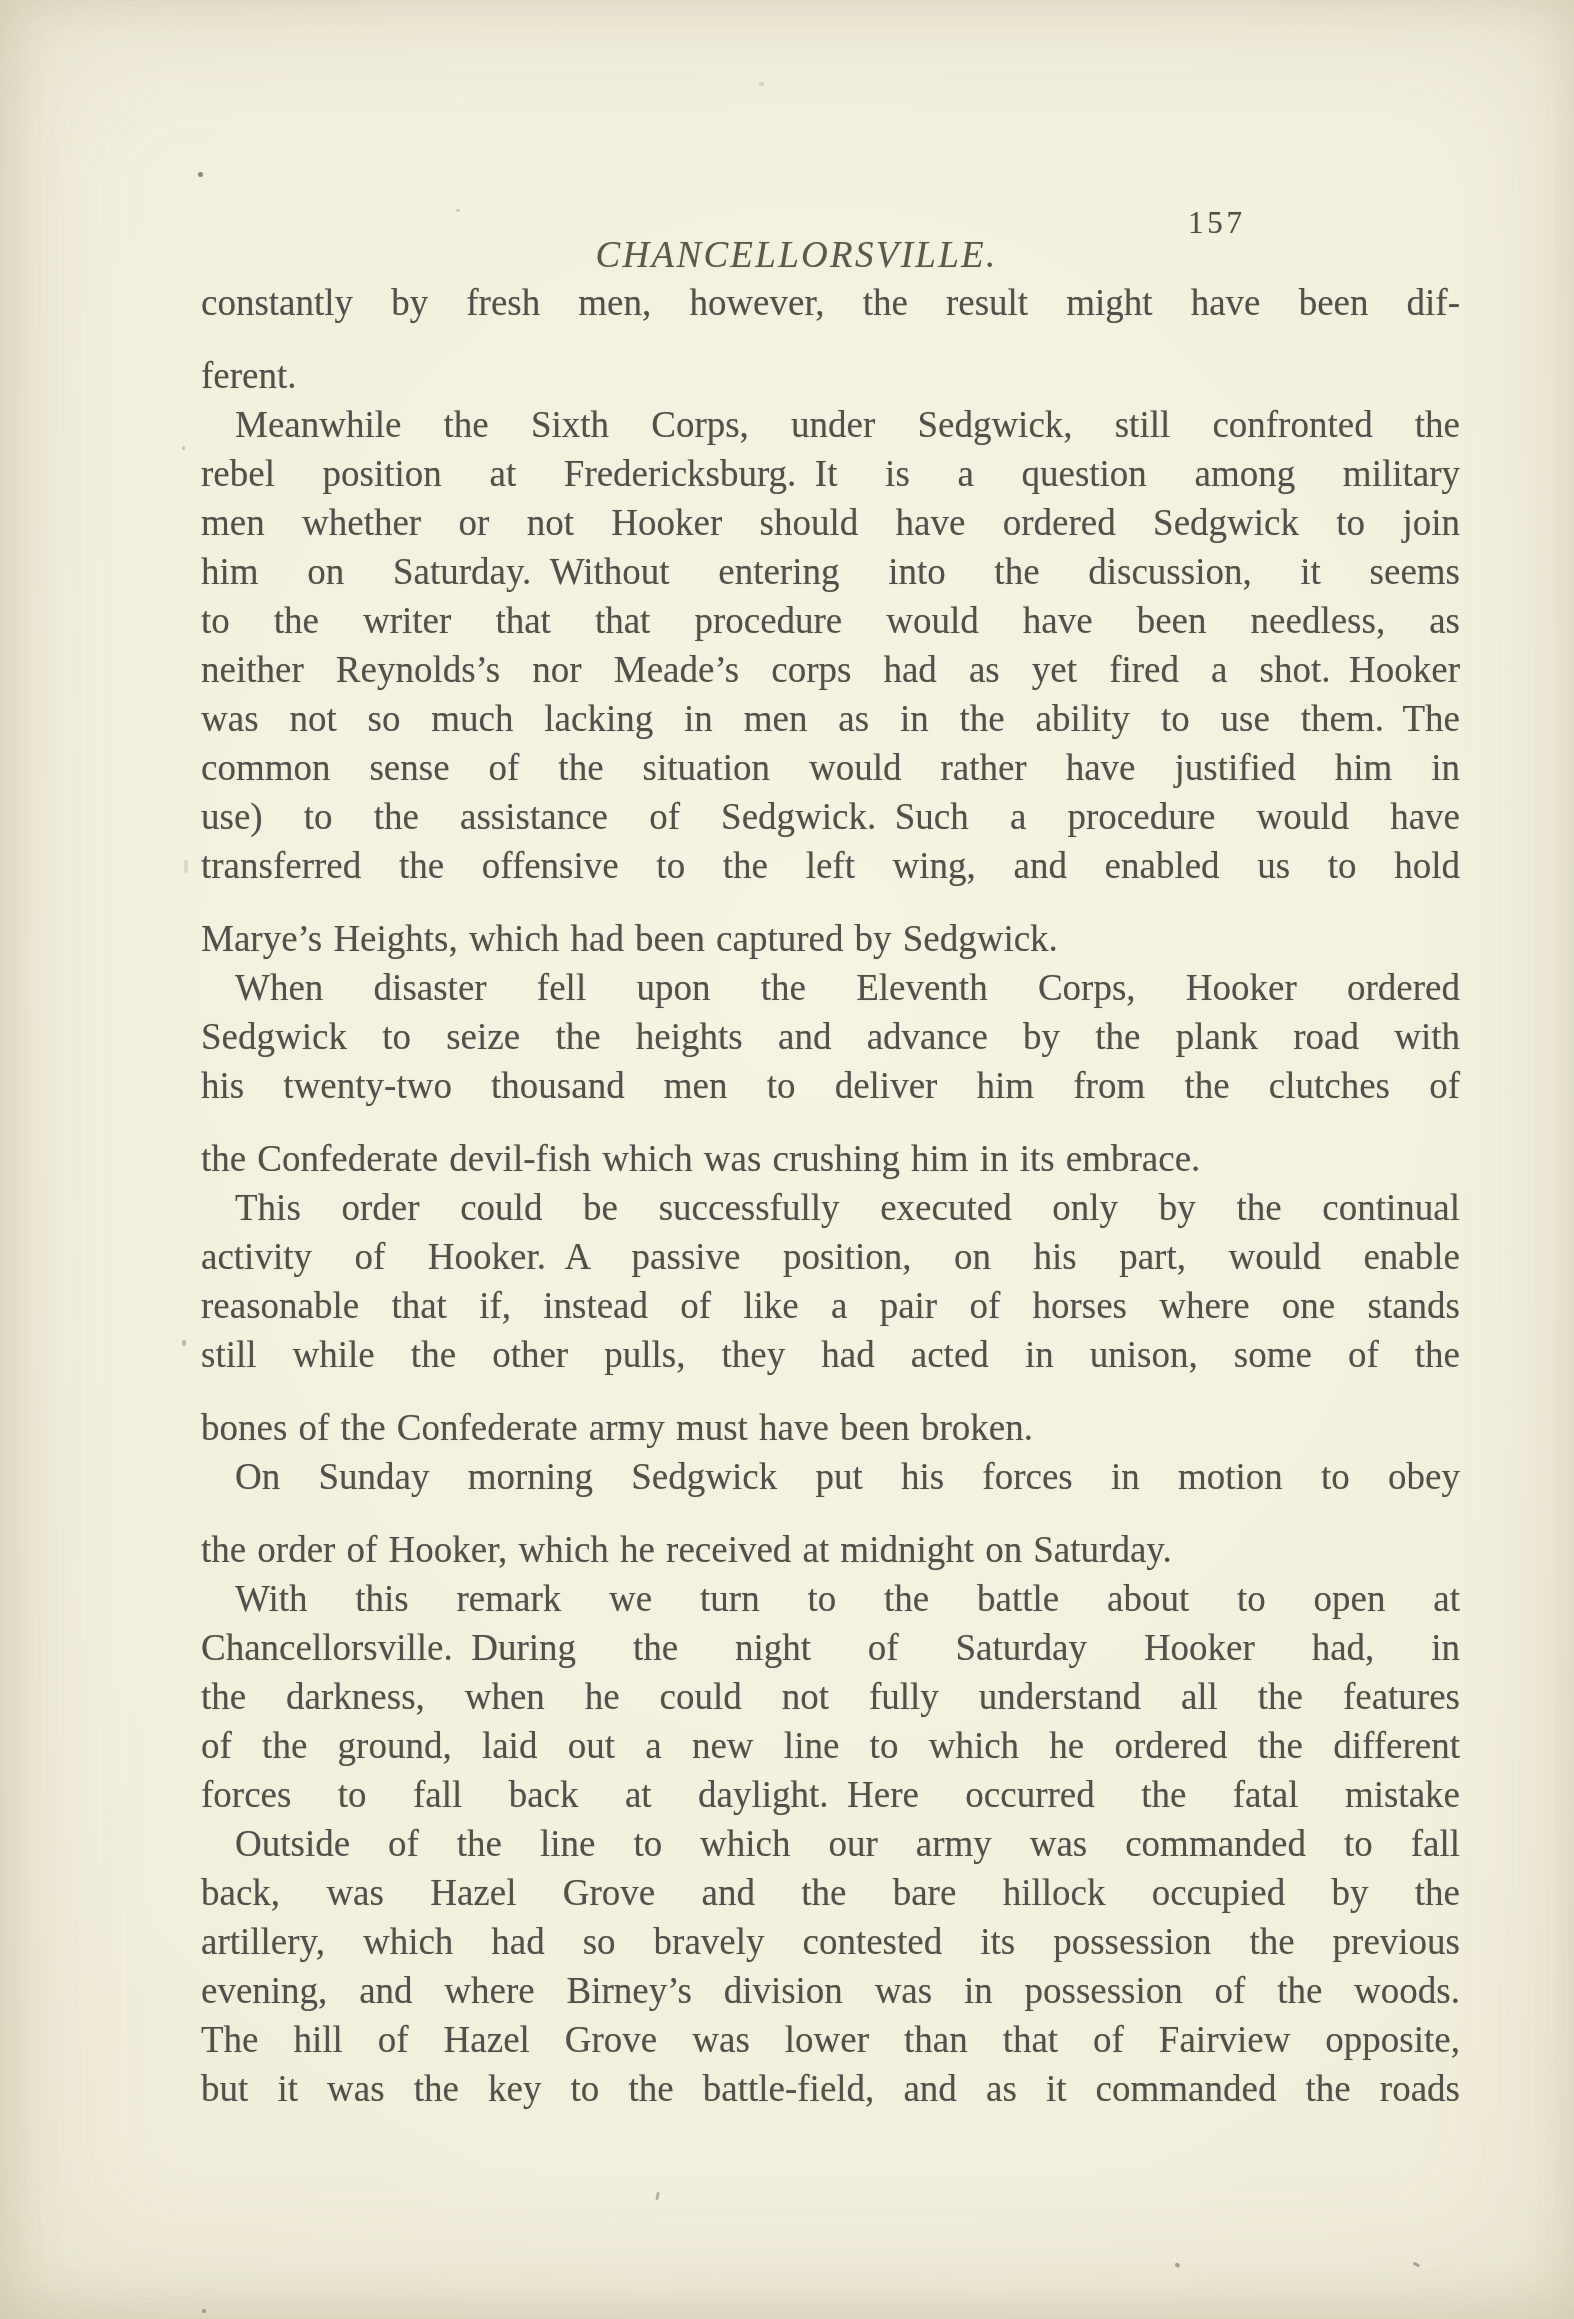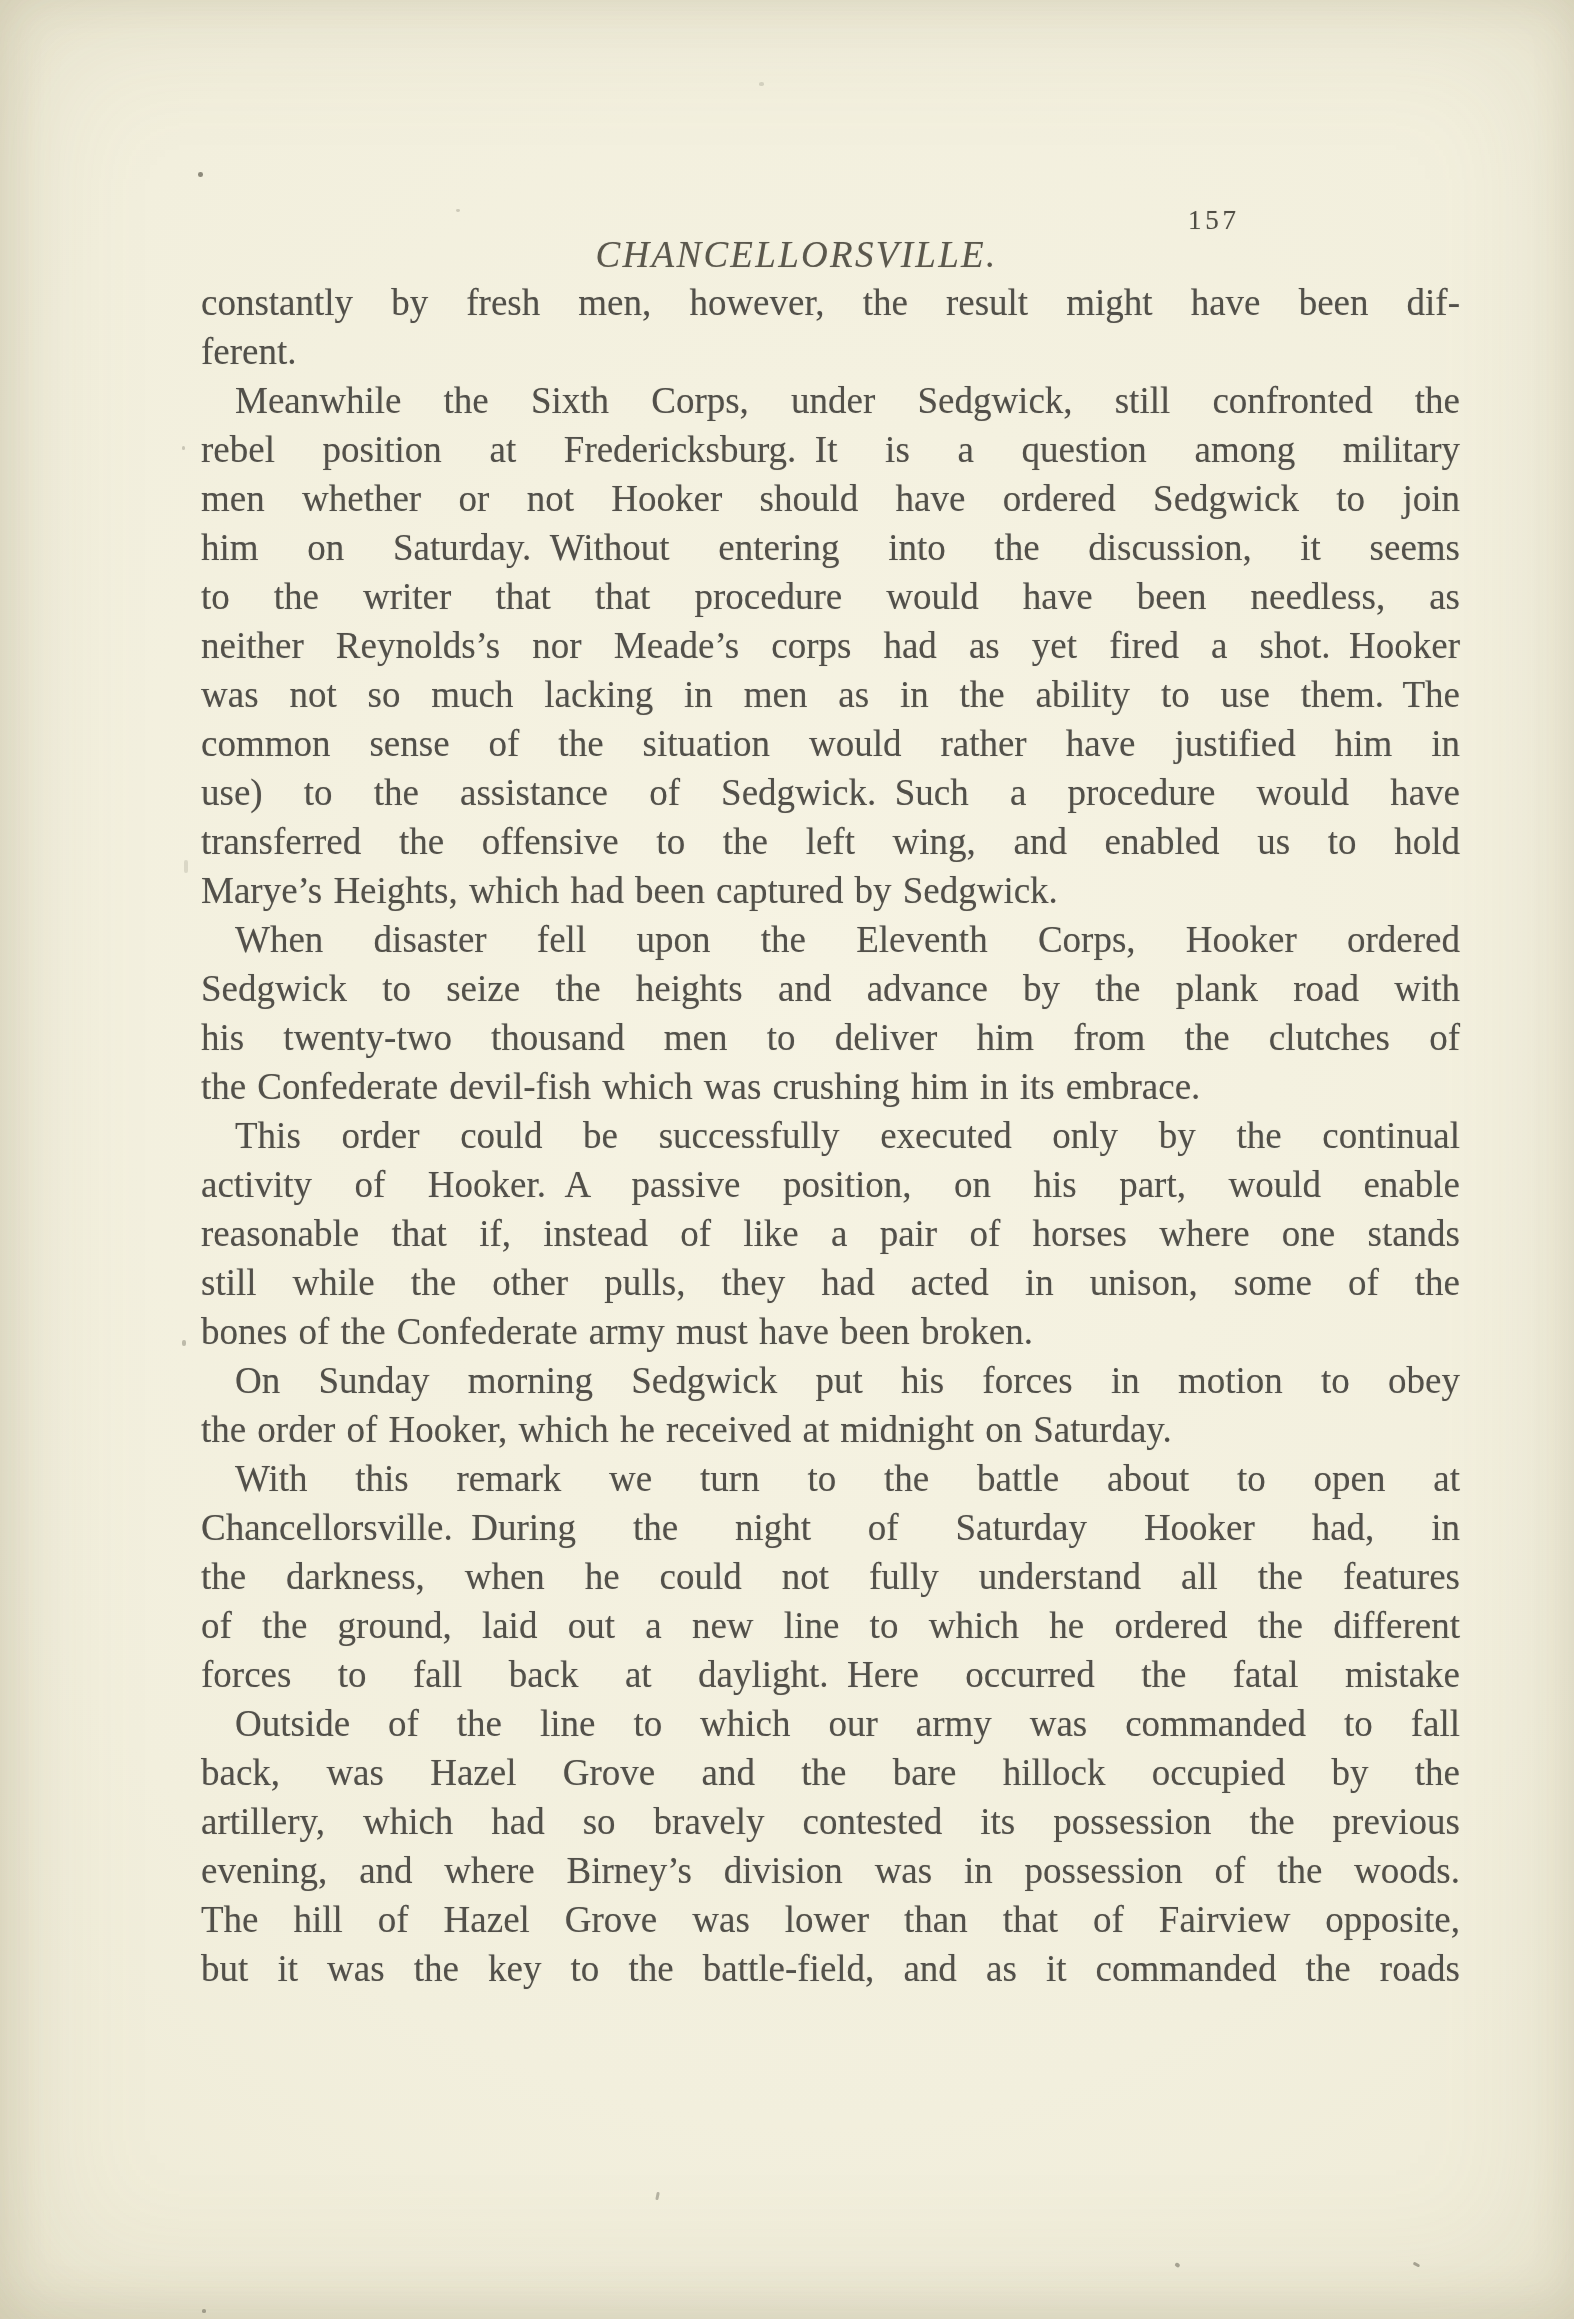--- a/index.html
+++ b/index.html
@@ -44,21 +44,21 @@
     font-size: 37px;
     letter-spacing: 2.3px;
     color: #5b584d;
     text-shadow: 0 0 0.9px rgba(91,88,77,0.35);
     margin-top: 40px;
   }
   .page-number {
     position: absolute;
     left: 1188px;
     top: 205px;
-    font-size: 27px;
+    font-size: 31px;
     letter-spacing: 3.7px;
     color: #504e45;
     text-shadow: 0 0 0.9px rgba(80,78,69,0.35);
   }
   
   .body-text {
     position: absolute;
     left: 201px;
     top: 278px;
     width: 1259px;
@@ -70,20 +70,21 @@
     height: 49px;
     line-height: 49px;
     white-space: nowrap;
     text-align: justify;
     text-align-last: justify;
     -moz-text-align-last: justify;
     word-spacing: 1.9px;
   }
   .ln.end {
     text-align-last: left;
+    margin-top: 24px;
     -moz-text-align-last: left;
   }
   .ln.ind {
     padding-left: 34px;
   }
   
   .speck {
     position: absolute;
     background: #6b685a;
     border-radius: 50%;

